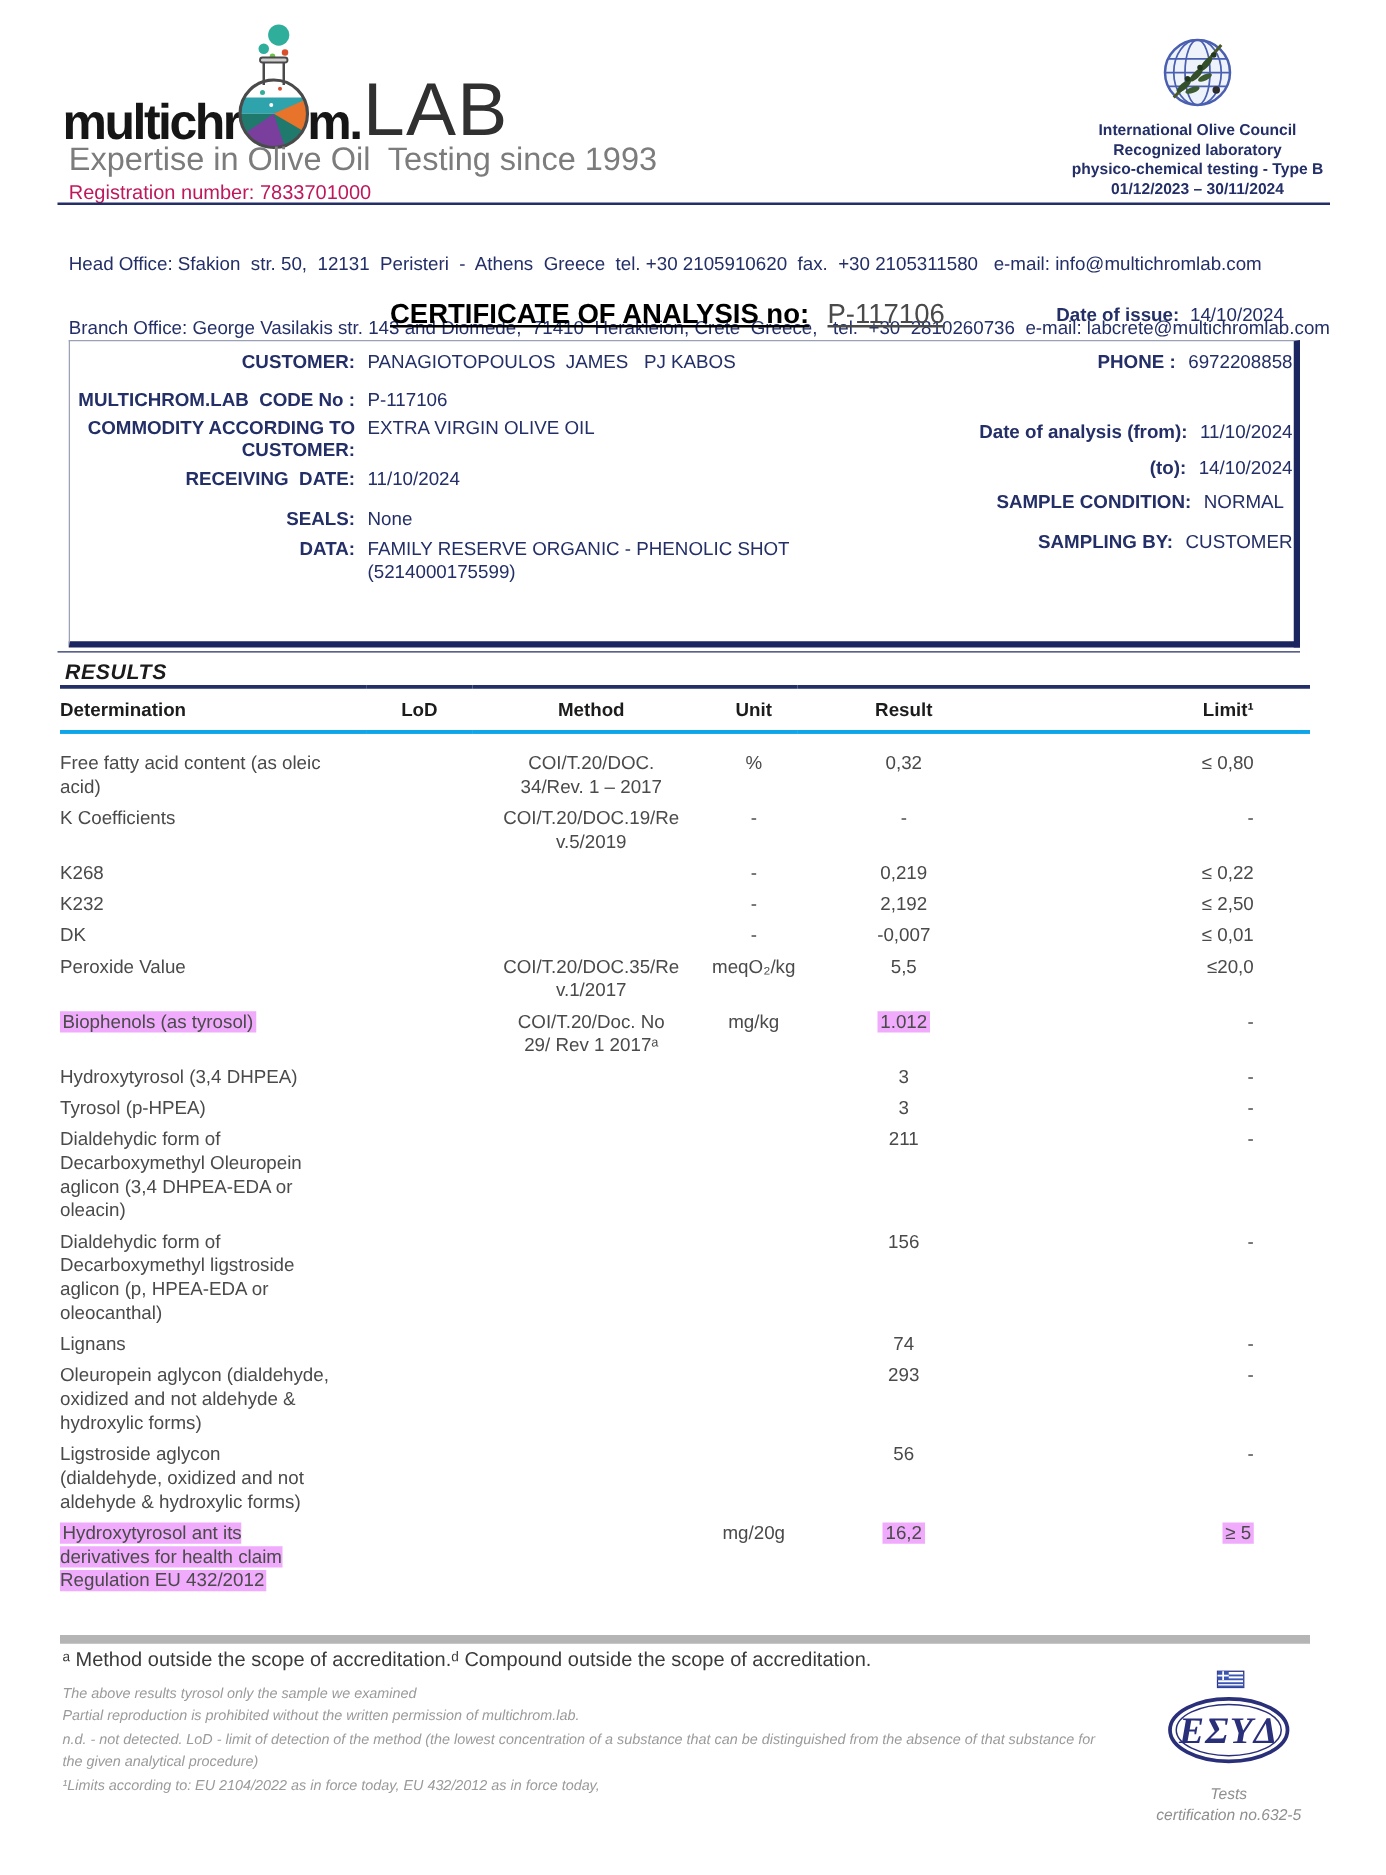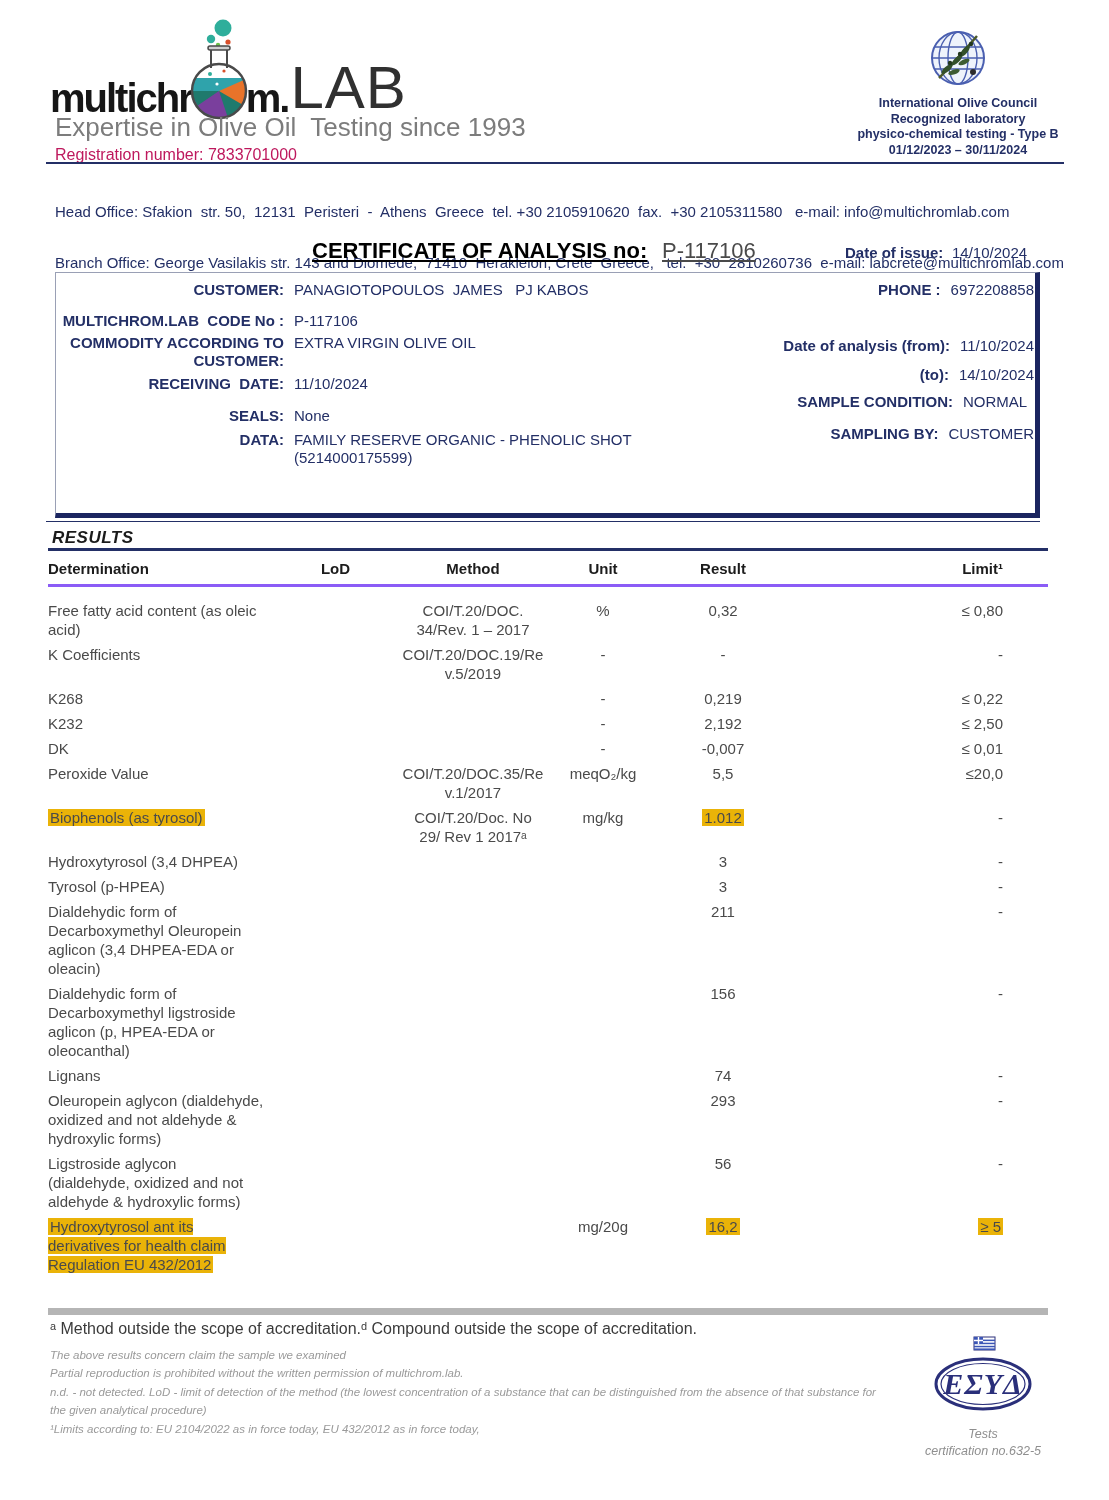--- a/index.html
+++ b/index.html
@@ -52,30 +52,30 @@
   .info-right .info-row:nth-child(5) { margin-top:14px; }
 
   
   .results-rule-top { position:absolute; left:46px; width:994px; top:521px; height:1px; background:#232f66; }
   .results-title { position:absolute; left:52px; top:528px; font-size:17px; font-weight:bold; font-style:italic; color:#1b1b1b; letter-spacing:0.5px; }
   .results-table { position:absolute; left:48px; top:548px; width:1000px; border-collapse:collapse; table-layout:fixed; }
   .results-table col.c1 { width:245px; } .results-table col.c2 { width:85px; }
   .results-table col.c3 { width:190px; } .results-table col.c4 { width:70px; }
   .results-table col.c5 { width:170px; } .results-table col.c6 { width:240px; }
   .results-table th { font-size:15px; font-weight:bold; color:#1c1c1c; padding:9px 0 7px;
-      border-top:3px solid #232f66; border-bottom:3px solid #8b5cf6; text-align:center; }
+      border-top:3px solid #232f66; border-bottom:3px solid #0ea5e9; text-align:center; }
   .results-table th.a-left { text-align:left; }
   .results-table th.a-right { text-align:right; padding-right:45px; }
   .results-table td { font-size:15px; color:#4a4a4a; vertical-align:top; padding:4px 0 2px; line-height:19px; }
   .results-table tbody tr:first-child td { padding-top:14px; }
   td.c-det { white-space:pre-line; padding-right:6px; }
   td.c-lod, td.c-method, td.c-unit, td.c-result { text-align:center; }
   td.c-method { white-space:pre-line; }
   td.c-limit { text-align:right; padding-right:45px; }
-  .hl { background:#eab308; padding:0 2px; }
+  .hl { background:#f0abfc; padding:0 2px; }
 
   
   .footer-bar { position:absolute; left:48px; width:1000px; top:1308px; height:7px; background:#b5b5b5; }
   .accreditation { position:absolute; left:50px; top:1320px; font-size:16px; color:#3a3a3a; }
   .fine-print { position:absolute; left:50px; top:1346px; width:830px; font-size:11.5px; font-style:italic; color:#9a9a9a; line-height:1.6; }
   .esyd { position:absolute; left:893px; top:1336px; width:180px; text-align:center; }
   .esyd-label { font-size:12.5px; font-style:italic; color:#8f8f8f; line-height:1.35; margin-top:2px; }
 </style>
 </head>
 <body>
@@ -356,21 +356,21 @@
           <td class="c-unit">mg/20g</td>
           <td class="c-result"><span class="hl">16,2</span></td>
           <td class="c-limit"><span class="hl">≥ 5</span></td>
         </tr>
       </tbody>
   </table>
 
   <div class="footer-bar"></div>
   <div class="accreditation">ᵃ Method outside the scope of accreditation.ᵈ Compound outside the scope of accreditation.</div>
   <div class="fine-print">
-    <div>The above results concern claim the sample we examined</div>
+    <div>The above results tyrosol only the sample we examined</div>
     <div>Partial reproduction is prohibited without the written permission of multichrom.lab.</div>
     <div>n.d. - not detected. LoD - limit of detection of the method (the lowest concentration of a substance that can be distinguished from the absence of that substance for the given analytical procedure)</div>
     <div>¹Limits according to: EU 2104/2022 as in force today, EU 432/2012 as in force today,</div>
   </div>
 
   <div class="esyd">
     <svg width="128" height="84" viewBox="0 0 128 84">
       <rect x="55" y="1" width="21" height="13" fill="#ffffff" stroke="#2a2f7a" stroke-width="1"></rect>
       <rect x="55" y="3.6" width="21" height="1.5" fill="#3b55b5"></rect>
       <rect x="55" y="6.7" width="21" height="1.5" fill="#3b55b5"></rect>

